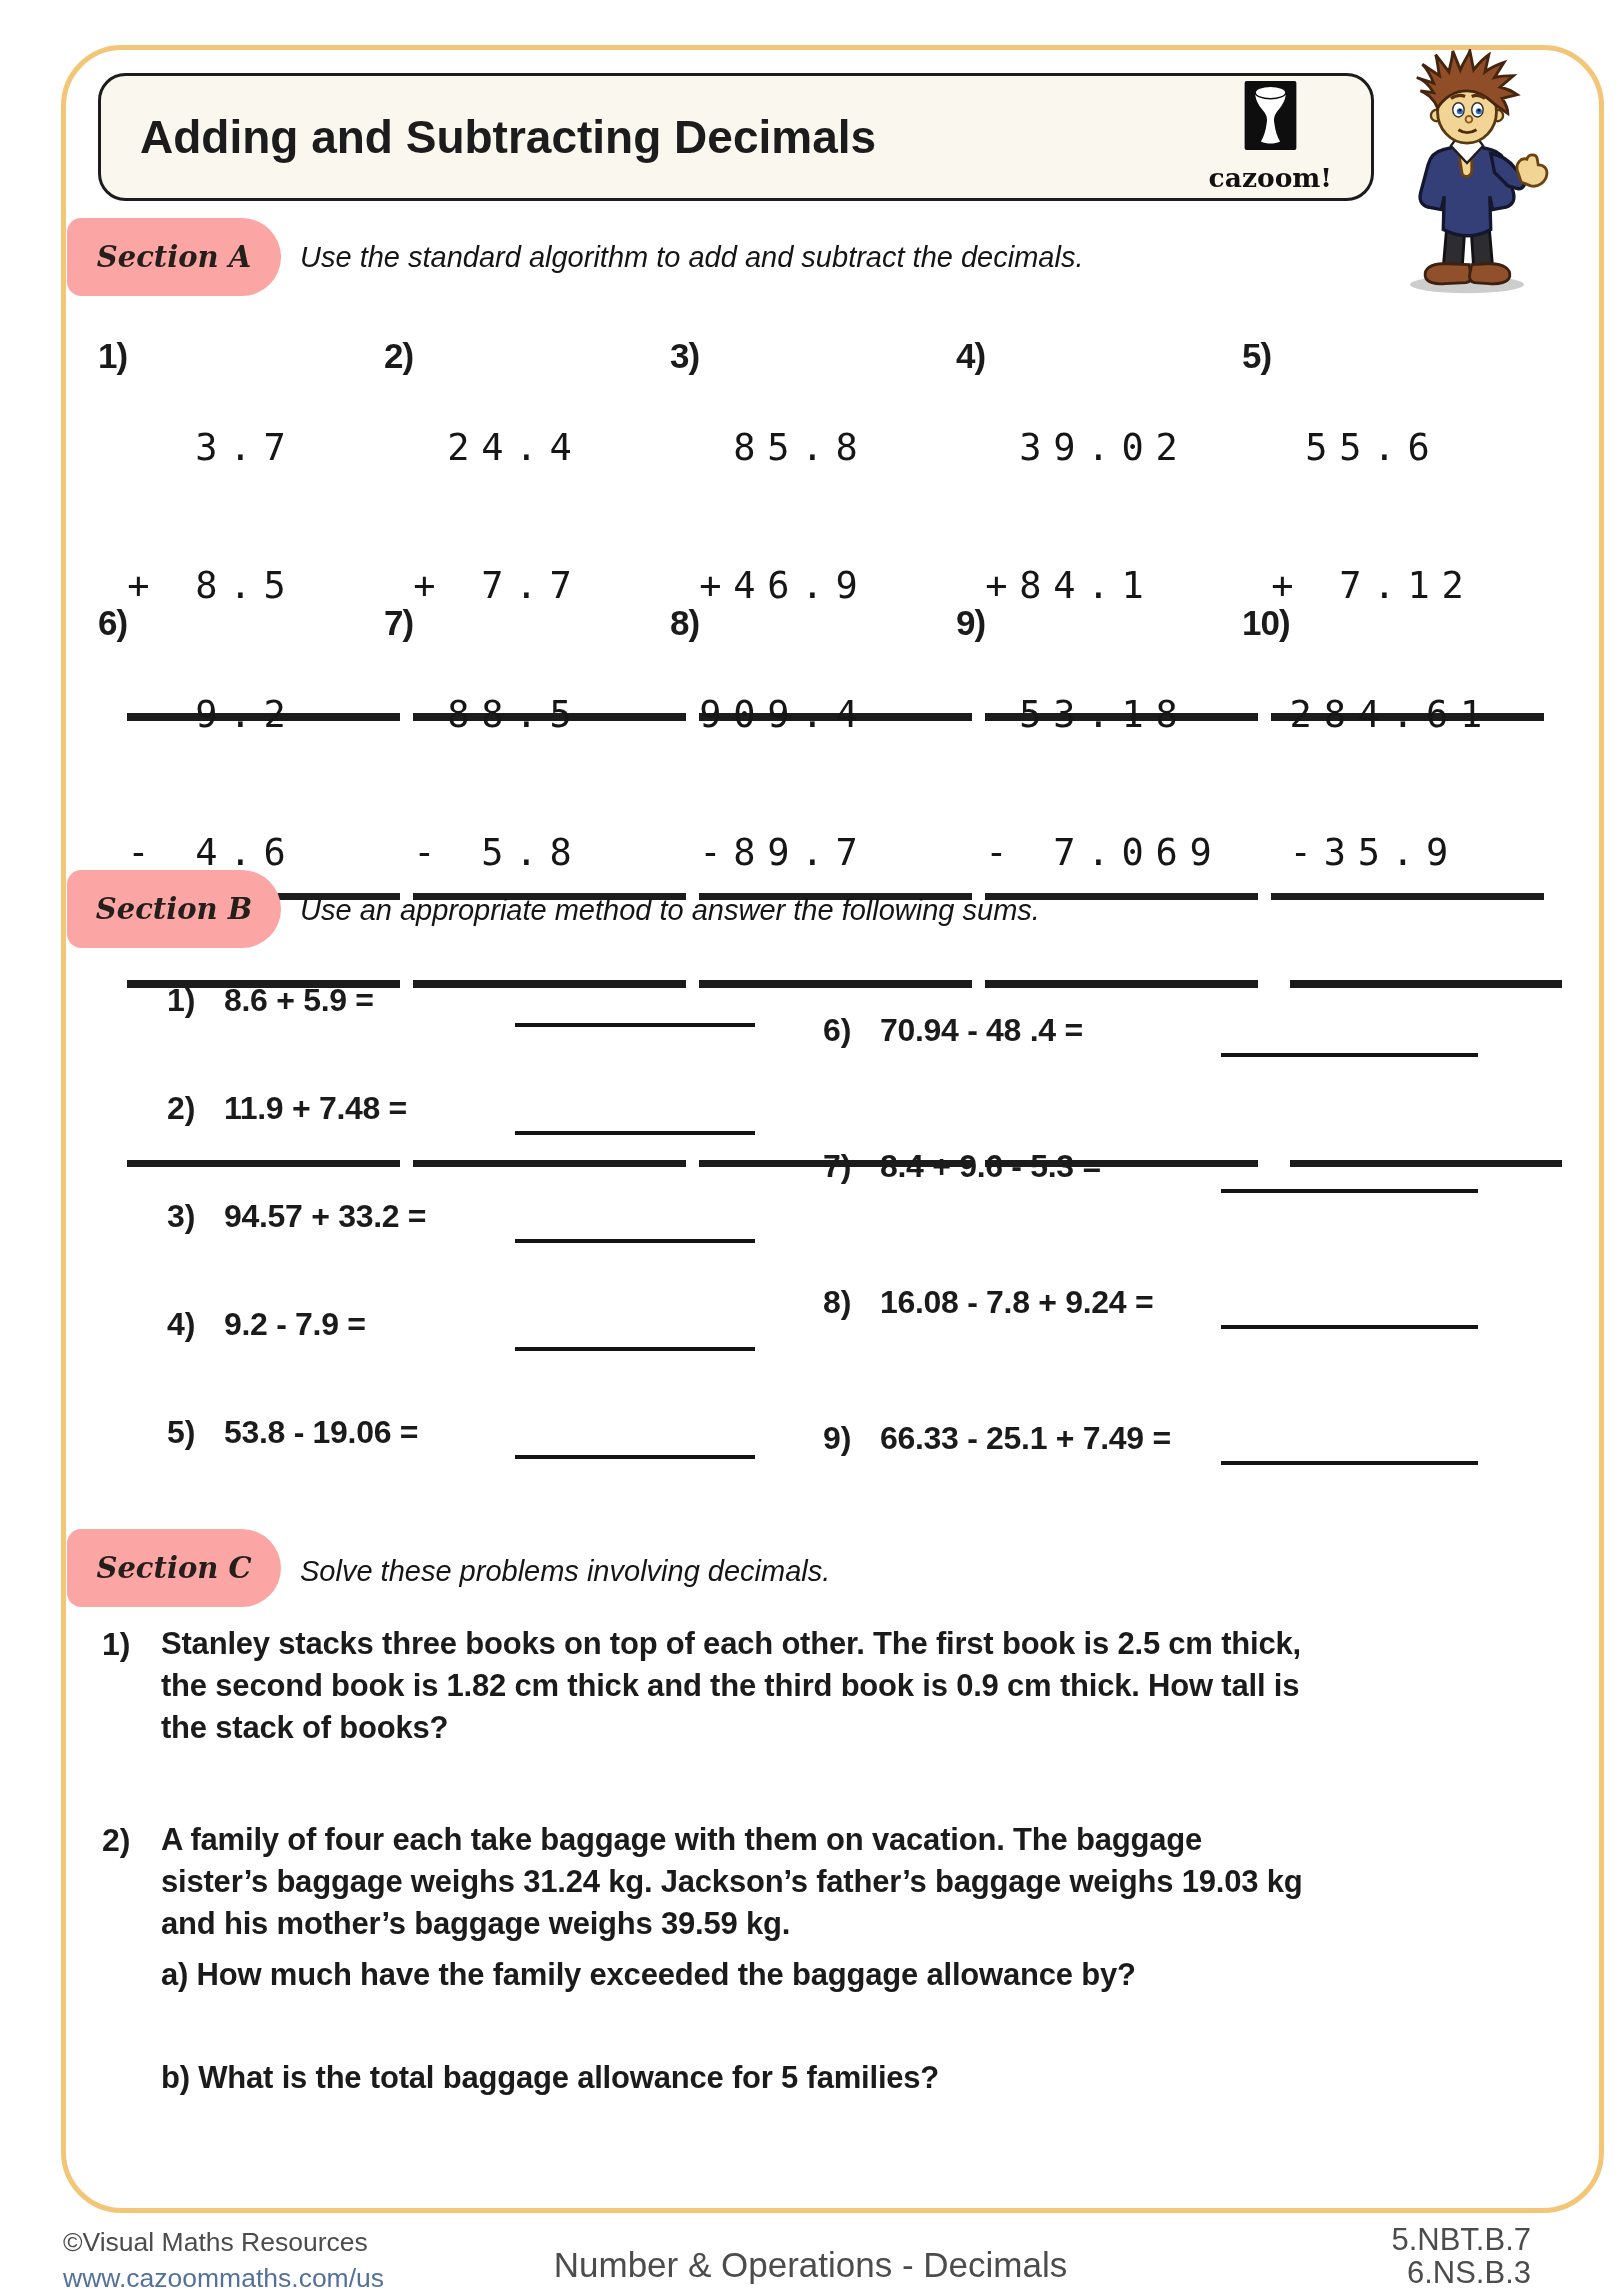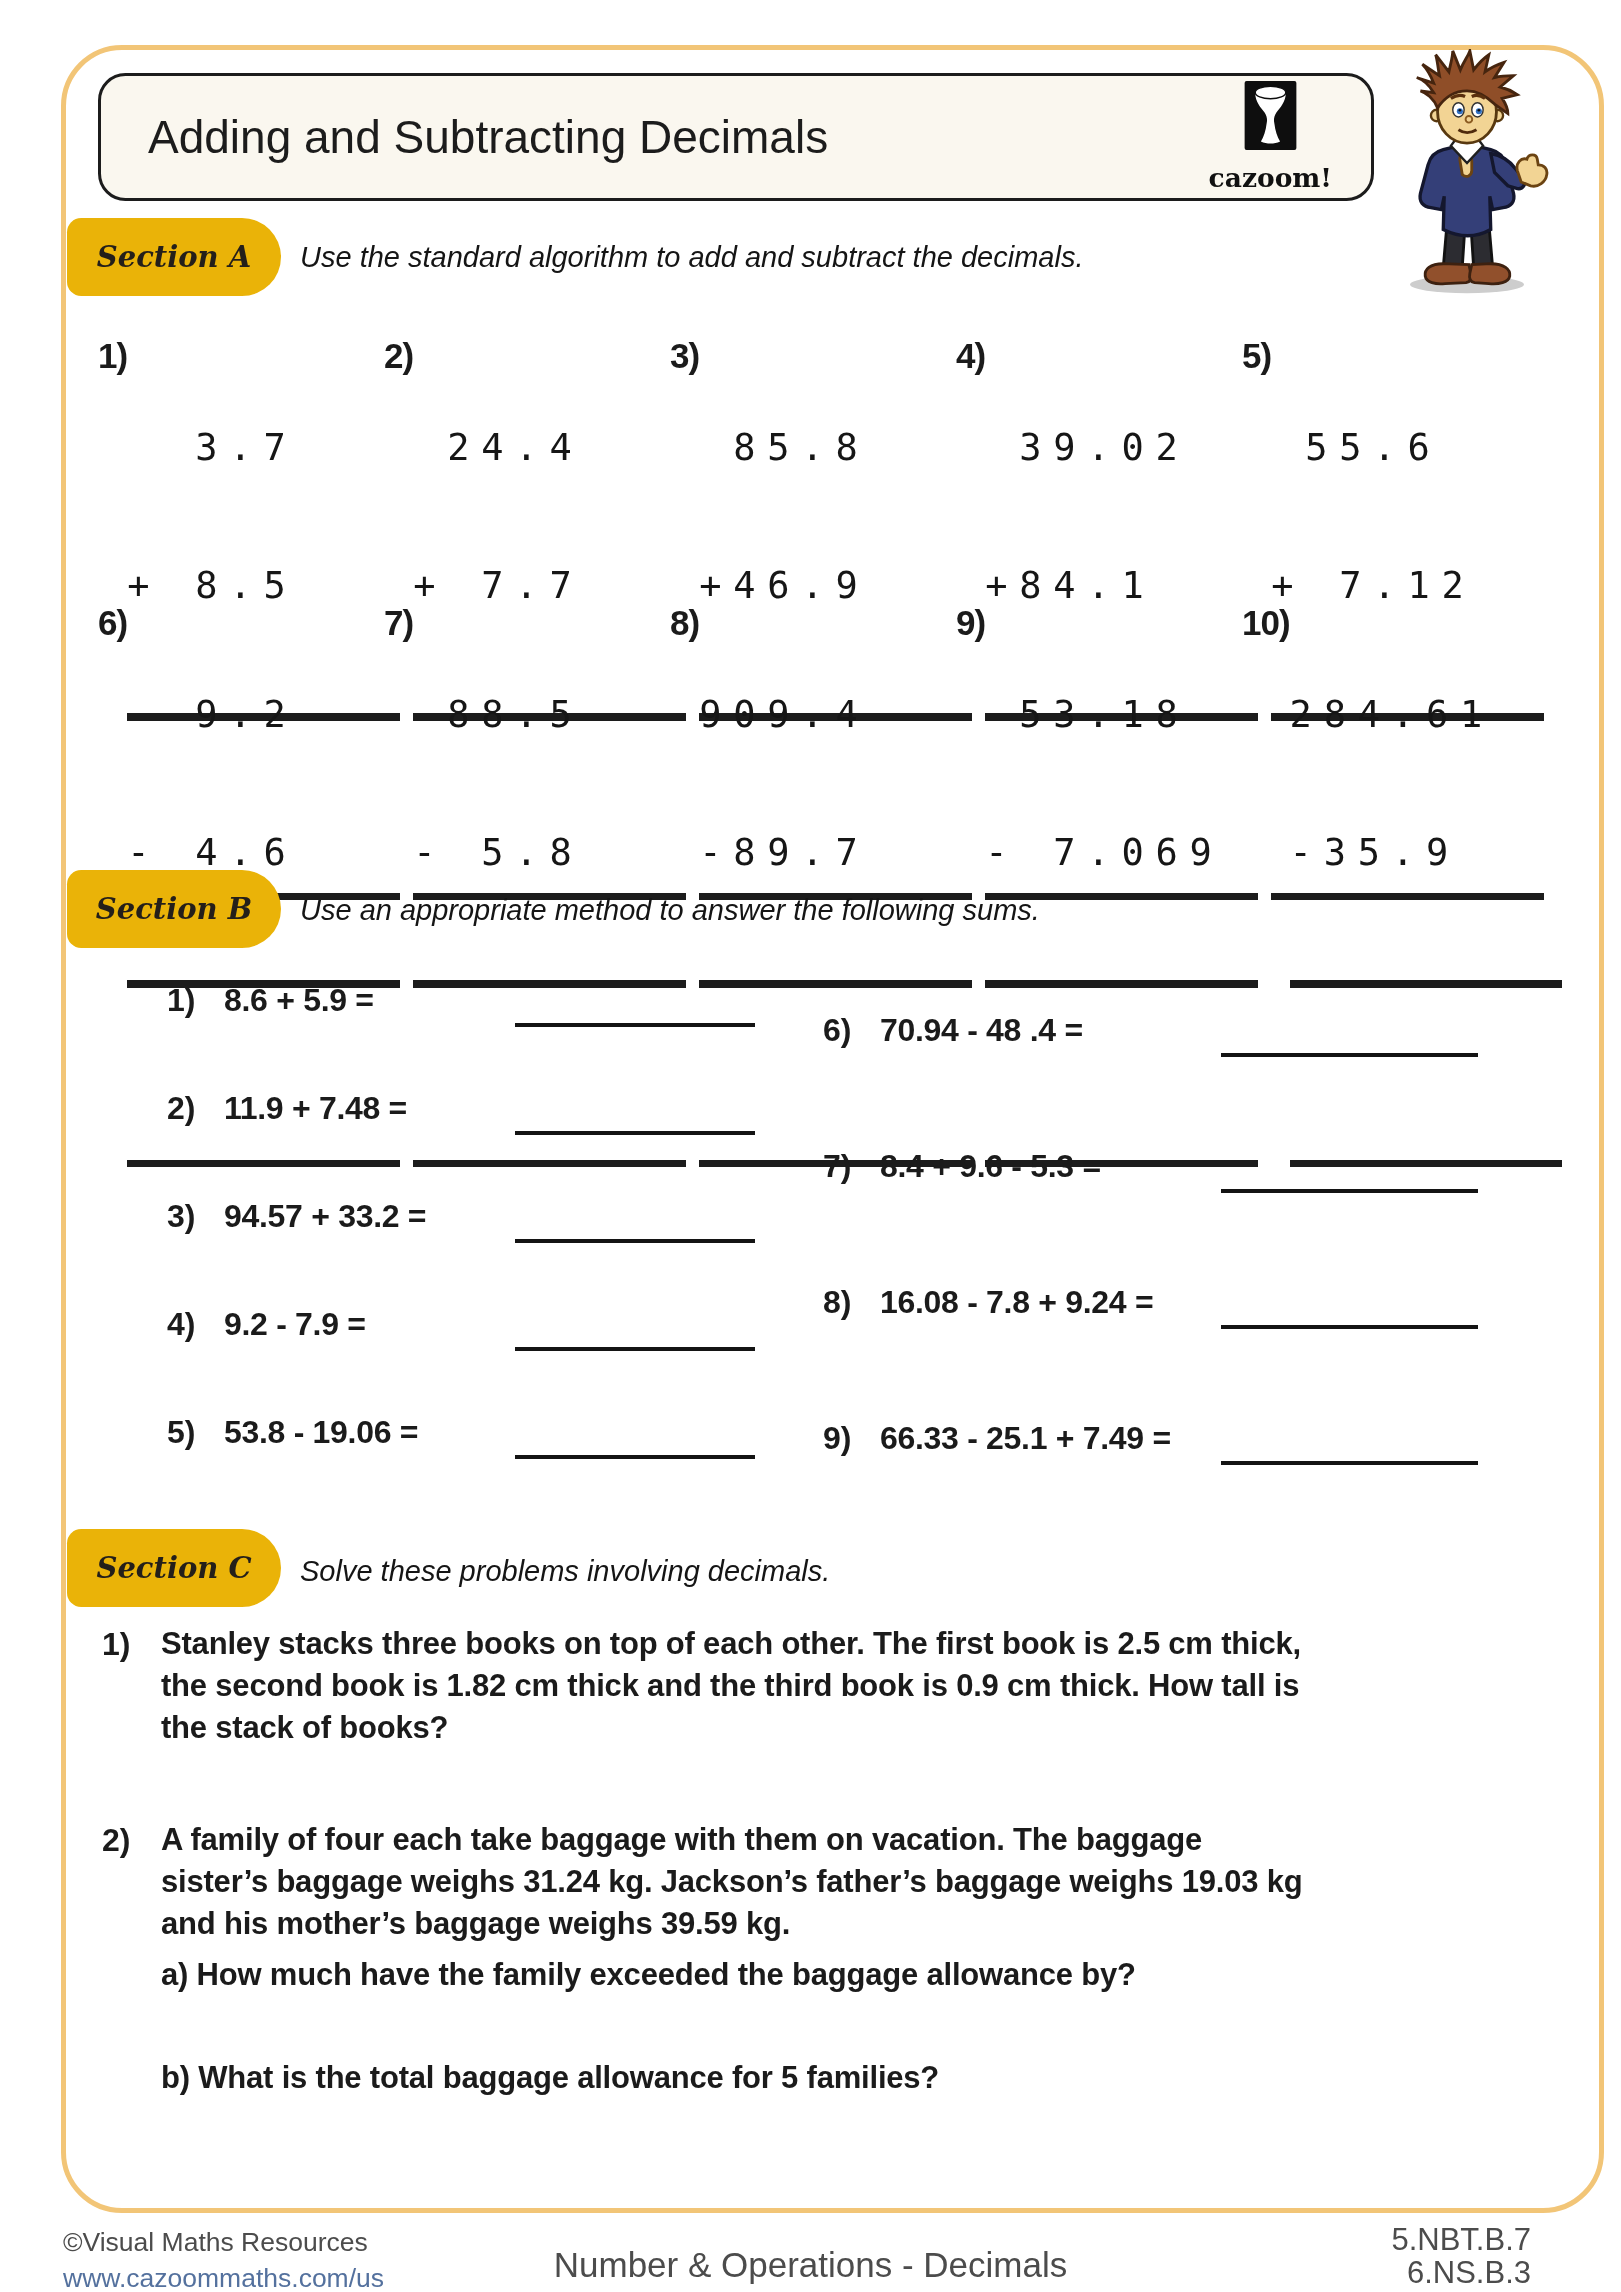--- a/index.html
+++ b/index.html
@@ -7,29 +7,29 @@
         font-family:"Liberation Sans",sans-serif;color:#1b1b1b;overflow:hidden;}
 
   
   .frame{position:absolute;left:61px;top:45px;width:1543px;height:2168px;
          border:5.9px solid #F2C577;border-radius:61px;box-sizing:border-box;}
 
   
   .title-box{position:absolute;left:98px;top:73px;width:1276px;height:128px;
              background:#FAF7EF;border:3.9px solid #1c1c1c;border-radius:27.4px;
              display:flex;align-items:center;padding:0 39px;box-sizing:border-box;}
-  .title-box h1{margin:8px;font-size:46px;font-weight:400;color:#1c1c1c;}
+  .title-box h1{margin:0;font-size:46px;font-weight:700;color:#1c1c1c;}
   .logo{margin-left:auto;display:flex;flex-direction:column;align-items:center;gap:12px;}
   .logo svg{width:53px;height:69px;display:block;}
   .logo-text{font-family:"DejaVu Serif",serif;font-weight:700;font-size:26.5px;color:#111;}
 
   .mascot{position:absolute;left:1374px;top:49px;width:186px;height:247px;}
 
   
-  .tab{position:absolute;left:67px;width:214px;height:78px;background:#eab308;
+  .tab{position:absolute;left:67px;width:214px;height:78px;background:#fca5a5;
        border-radius:15.7px 43px 43px 15.7px;display:flex;align-items:center;justify-content:center;
        font-family:"DejaVu Serif",serif;font-style:italic;font-weight:700;font-size:29px;color:#241f1a;}
   .tab-a{top:218px}.tab-b{top:870px}.tab-c{top:1529px}
   .instr{position:absolute;left:300px;margin:0;font-family:Liberation Sans, sans-serif;
          font-style:italic;font-size:29px;color:#151515;}
   .instr-a{top:241px}.instr-b{top:894px}.instr-c{top:1555px}
 
   
   .sa-row{position:absolute;left:98px;display:flex;}
   .sa-row-1{top:333px}.sa-row-2{top:600px}

